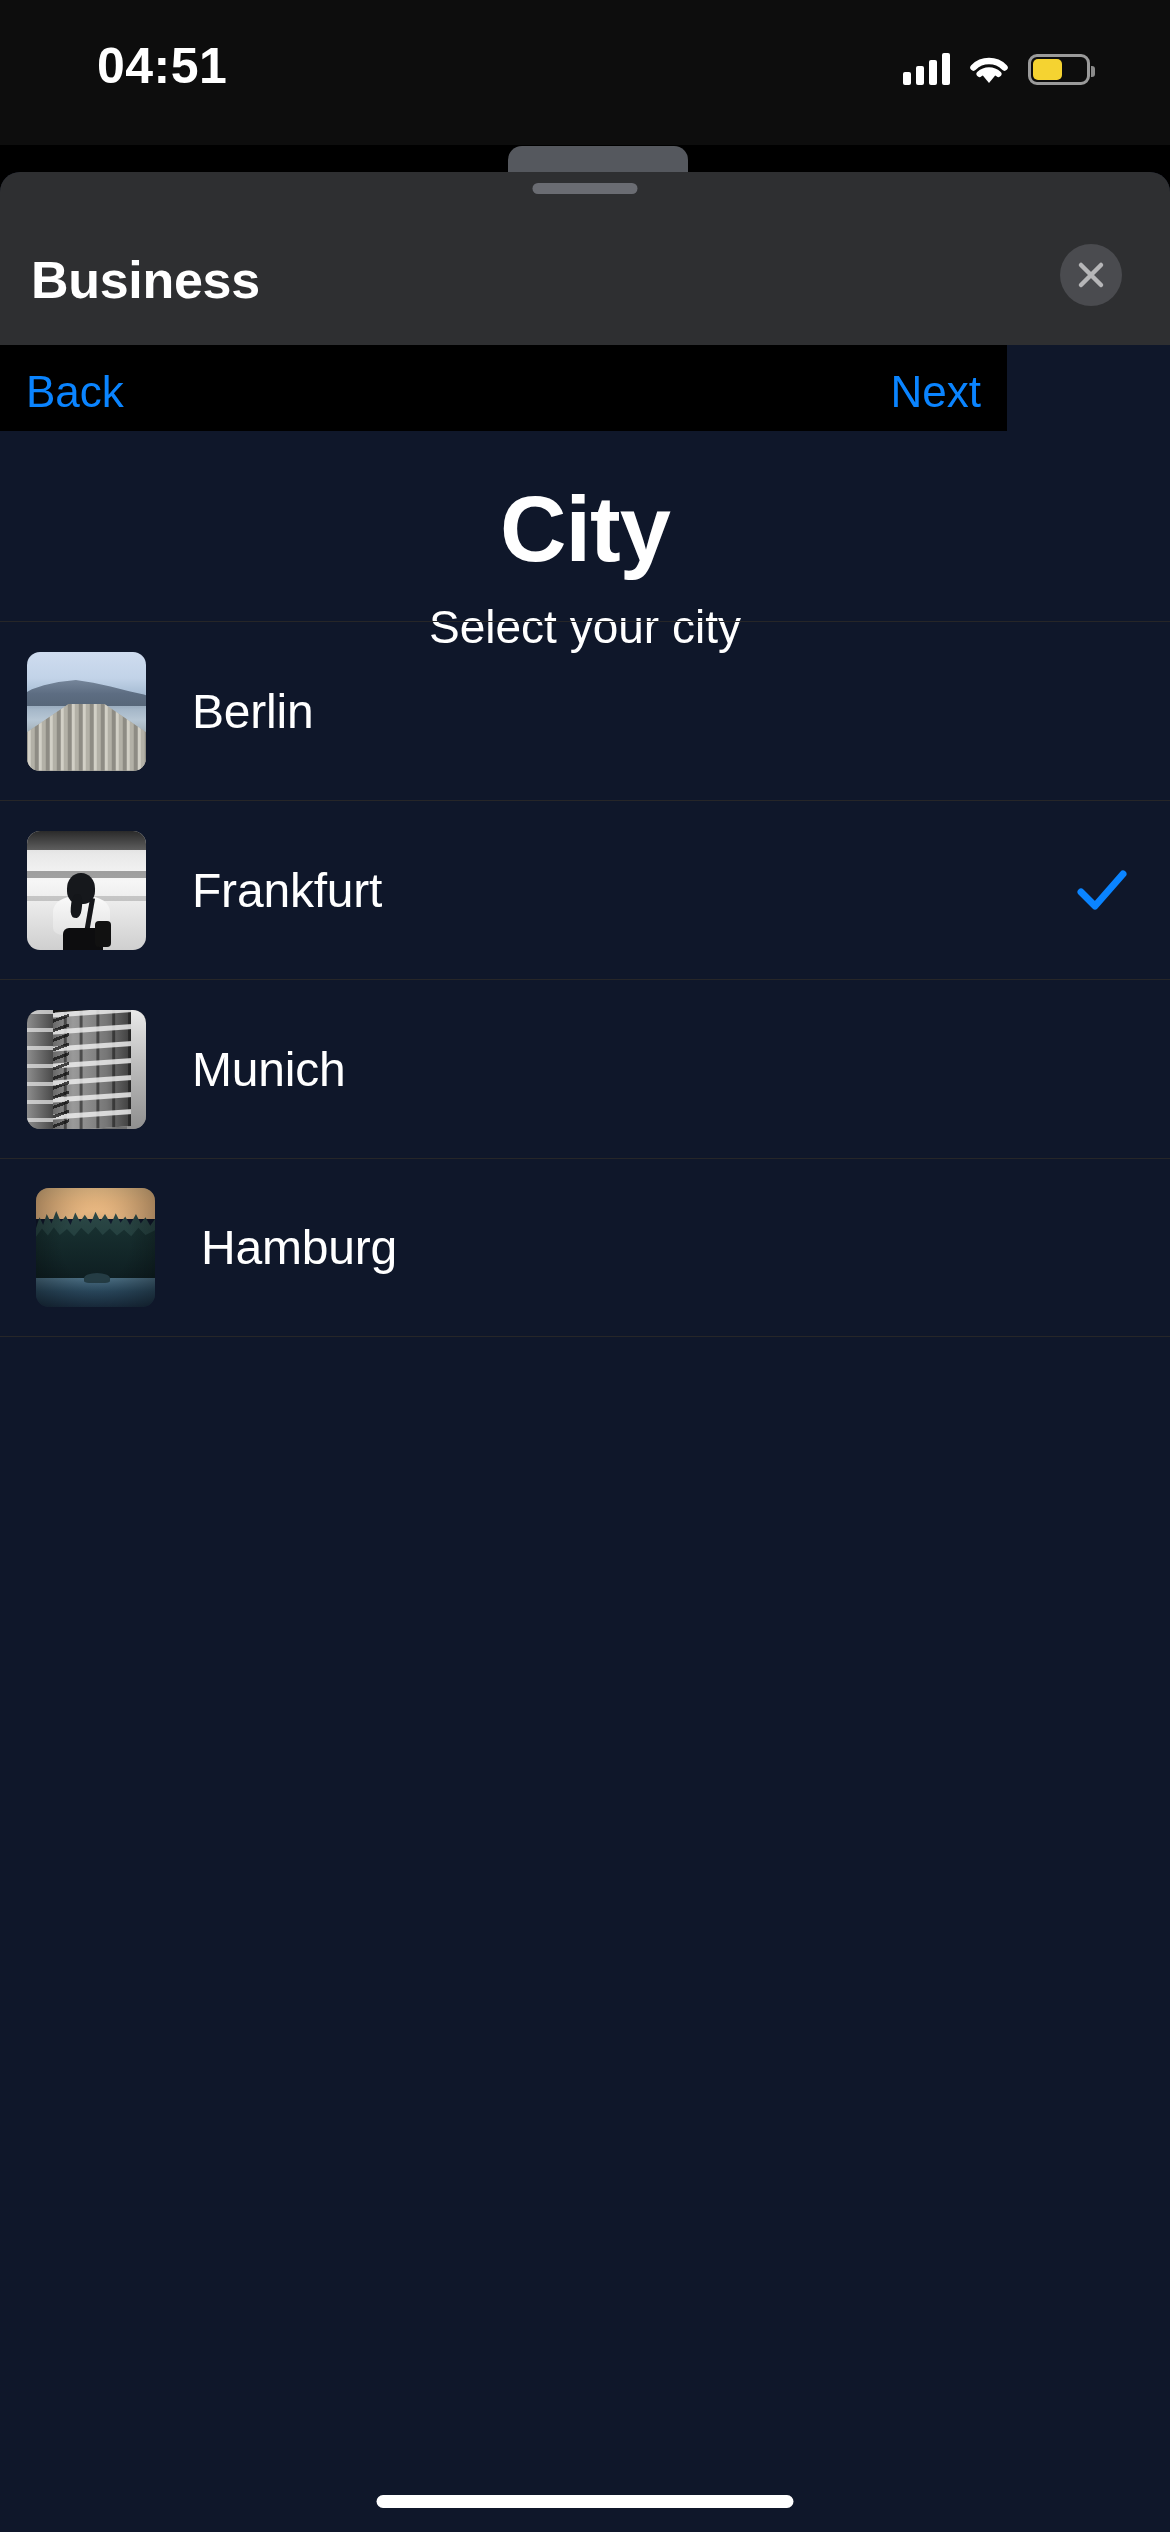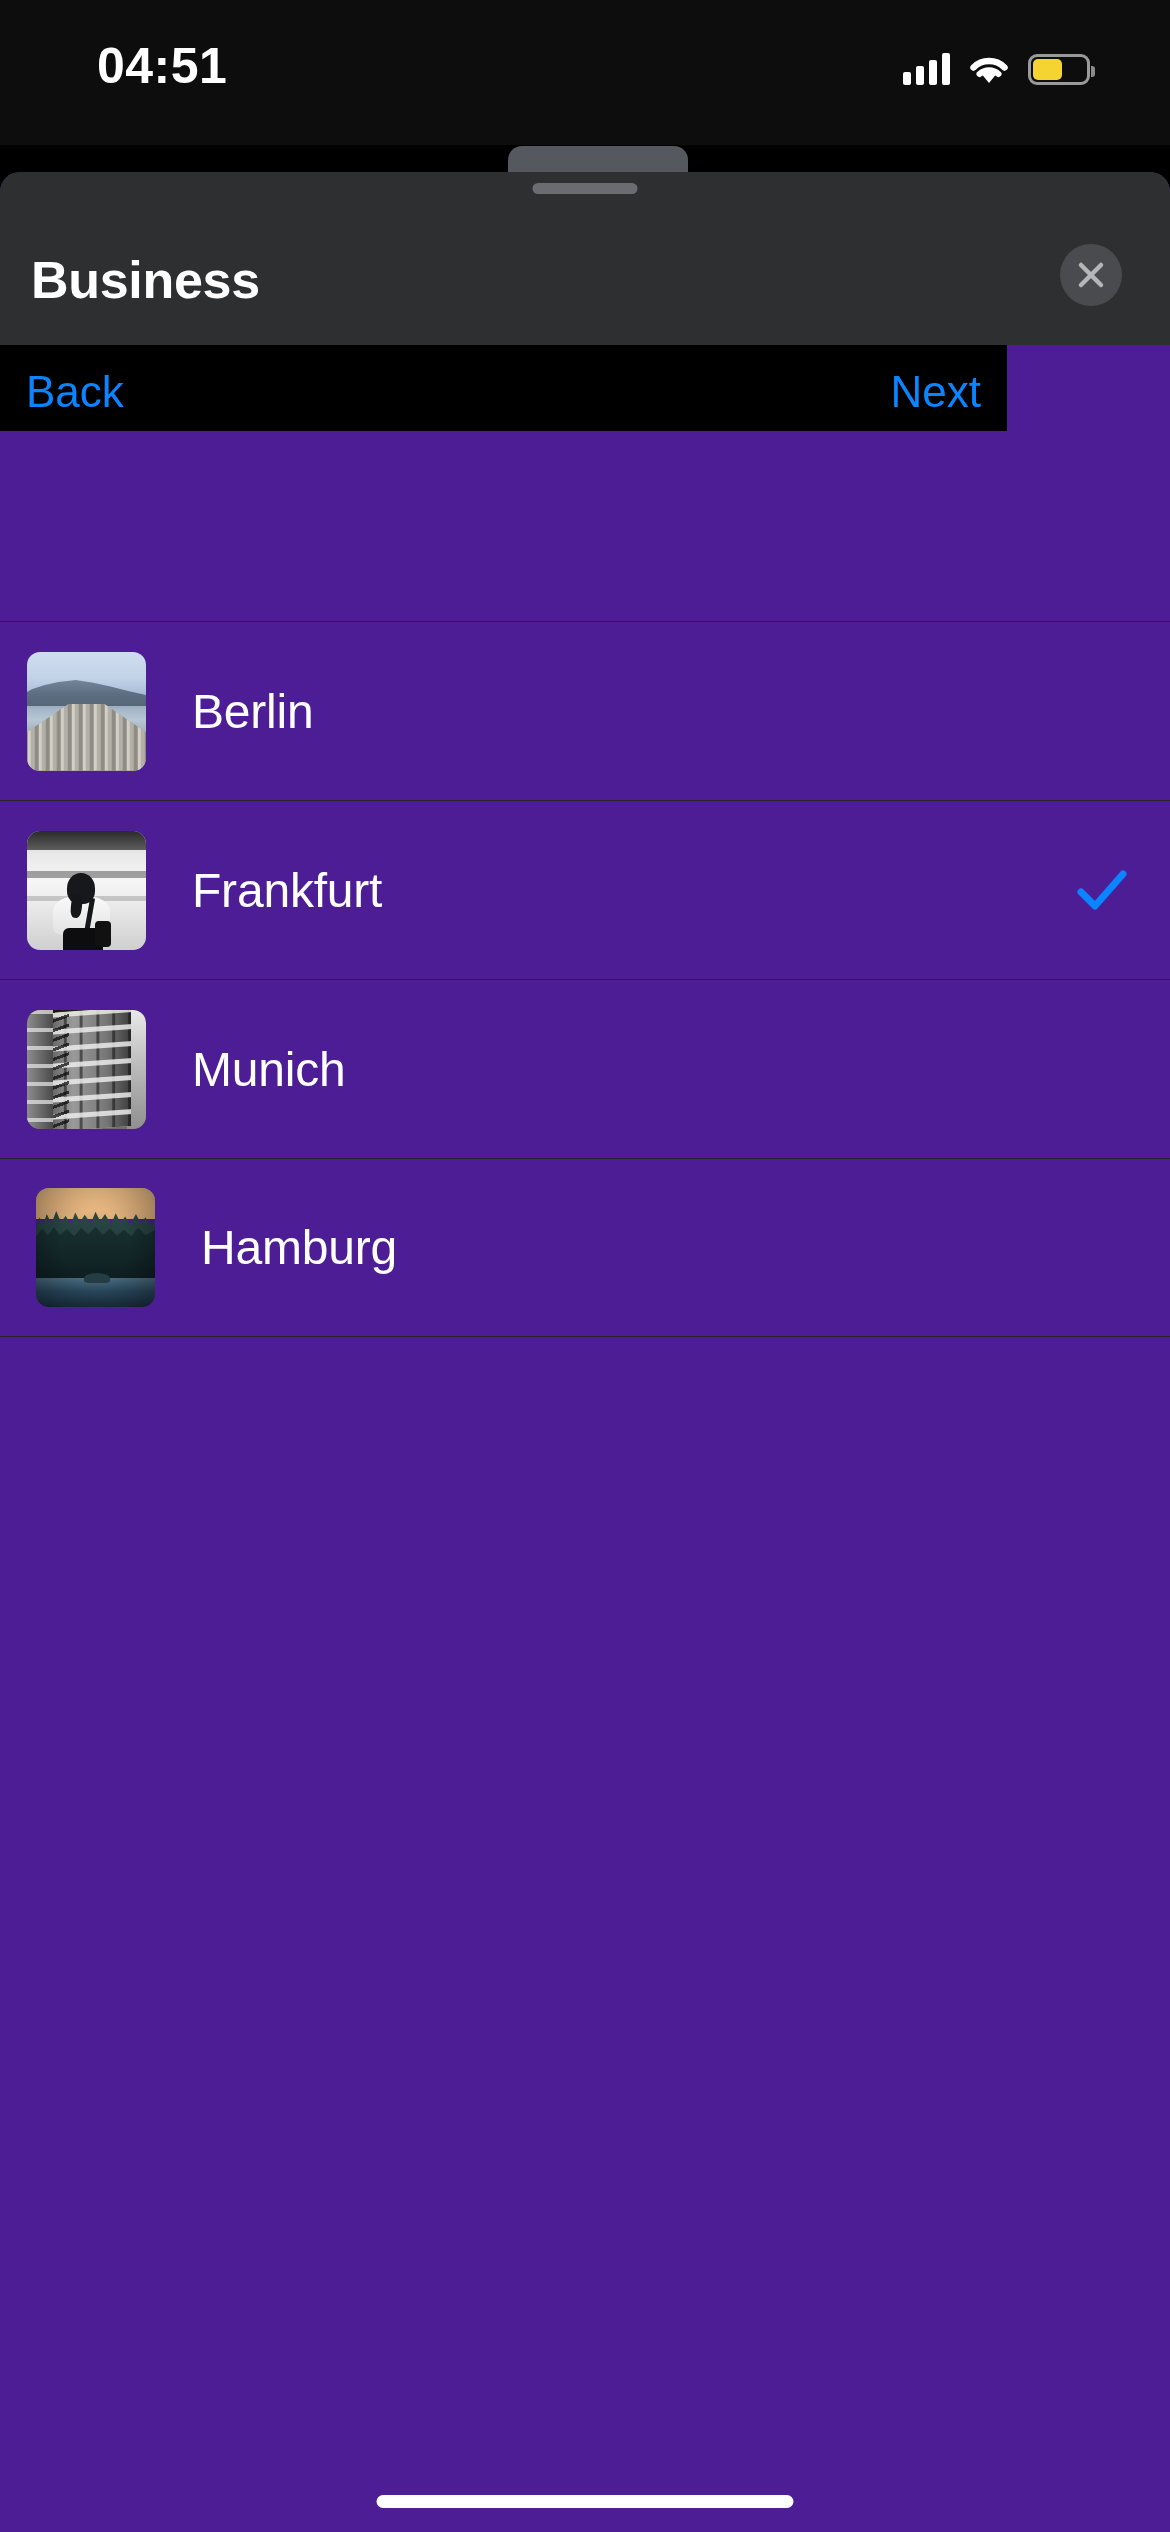--- a/index.html
+++ b/index.html
@@ -79,21 +79,21 @@
     left: 508px;
     width: 180px; height: 40px;
     background: #55585e;
     border-radius: 14px 14px 0 0;
   }
   #sheet {
     position: absolute;
     top: 172px; left: 0;
     width: 1170px;
     height: 2360px;
-    background: #4c1d95;
+    background: #0f172a;
     border-radius: 20px 20px 0 0;
     overflow: hidden;
   }
   #sheet-header {
     position: relative;
     width: 1170px;
     height: 173px;
     background: #2e2f31;
   }
   #grabber {
@@ -394,20 +394,24 @@
           <path d="M8 8 L28 28 M28 8 L8 28" stroke="#b6b6b8" stroke-width="4.5" stroke-linecap="round"></path>
         </svg>
       </div>
     </div>
 
     <div id="nav-row">
       <div id="back-button">Back</div>
       <div id="next-button">Next</div>
     </div>
 
+    <div id="hero">
+      <div id="page-title">City</div>
+      <div id="page-subtitle">Select your city</div>
+    </div>
 
     <div id="city-list">
 
       <div class="city-row">
         <div class="thumb">
           <div class="art art-berlin">
             <div class="mtn"></div>
               <div class="water"></div>
               <div class="dock"></div>
           </div>

